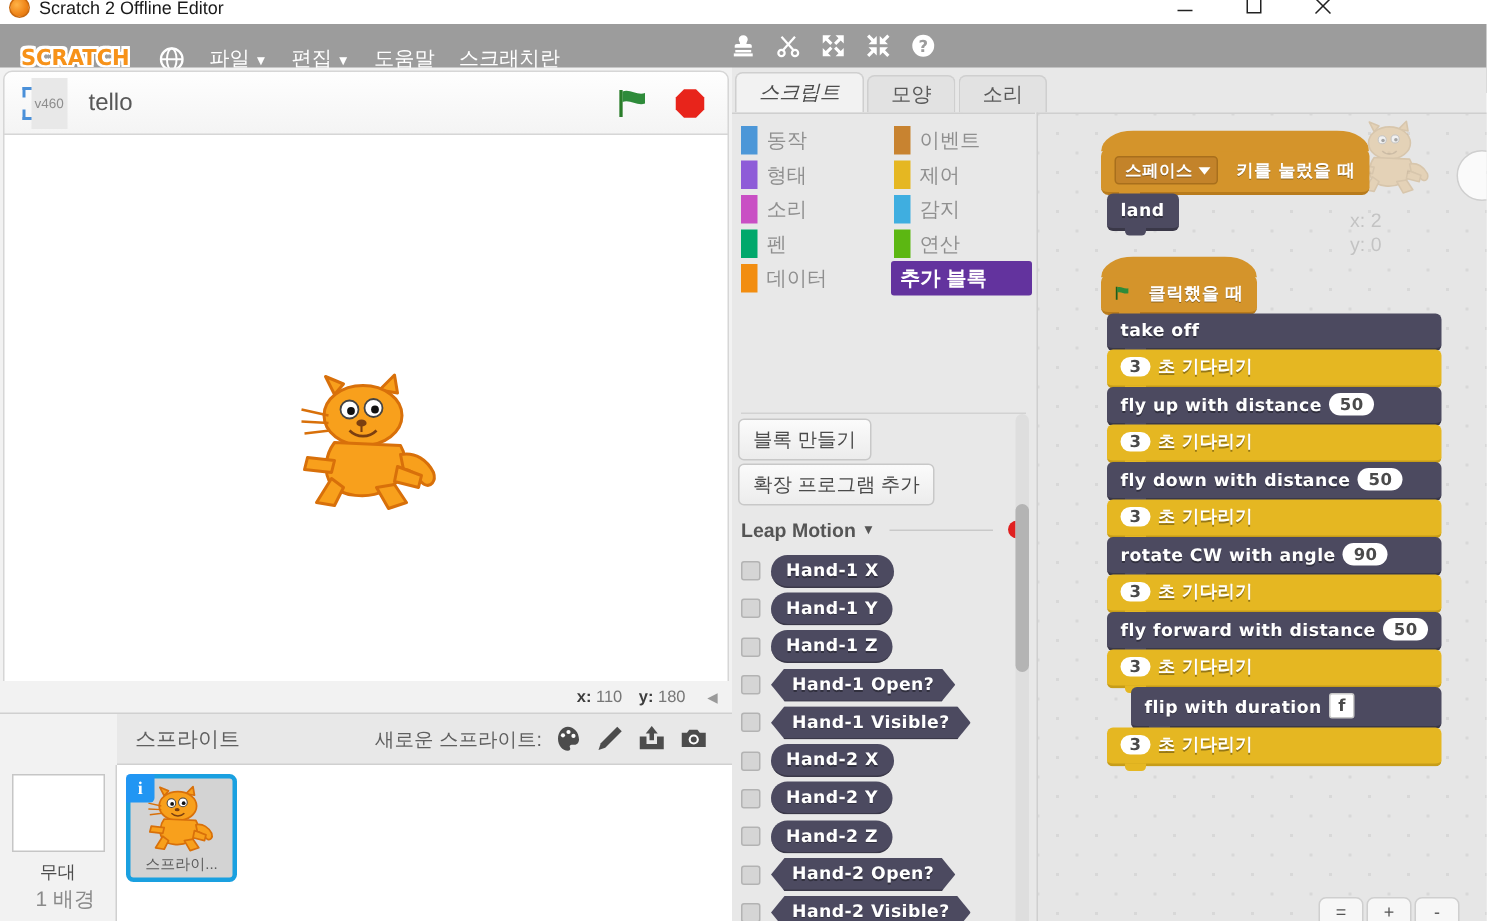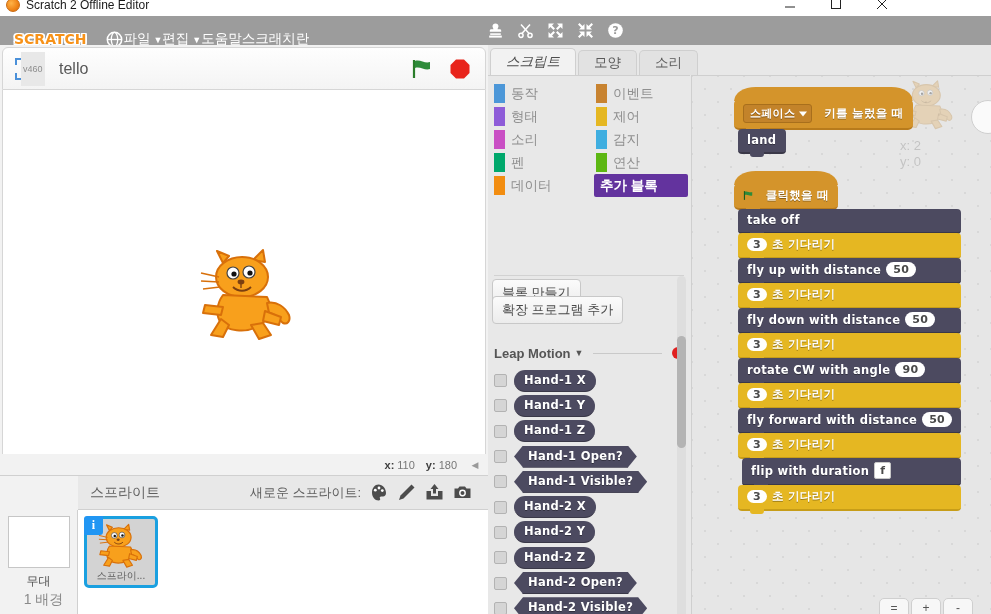--- a/index.html
+++ b/index.html
@@ -45,21 +45,21 @@
     font-weight: bold; font-size: 14px; letter-spacing: 0px;
     color: #f79219;
     -webkit-text-stroke: 0px;
     text-shadow:
       -1.5px -1.5px 0 #fff, 1.5px -1.5px 0 #fff, -1.5px 1.5px 0 #fff, 1.5px 1.5px 0 #fff,
       -1.5px 0 0 #fff, 1.5px 0 0 #fff, 0 -1.5px 0 #fff, 0 1.5px 0 #fff;
     transform: scaleY(1.05);
   }
   #globe-icon { margin-left: 14px; width: 17px; height: 17px; }
   .menu-item {
-    color: #fff; font-size: 13.5px; 
+    color: #fff; font-size: 13.5px; margin-left: 16px;
     display: flex; align-items: center; gap: 3px; white-space: nowrap;
   }
   .menu-item .caret { font-size: 9px; position: relative; top: 1px; }
   #tool-icons {
     position: absolute; left: 487px; top: 0; height: 29px;
     display: flex; align-items: center; gap: 13px;
   }
   #tool-icons .tico { width: 17px; height: 17px; color: #fff; }
   #tool-icons .tico svg { display: block; }
 
@@ -197,21 +197,21 @@
   #cat-divider {
     position: absolute; left: 6px; top: 199px; width: 190px; height: 1px; background: #d2d2d2;
   }
   .pal-button {
     position: absolute; left: 4px;
     background: linear-gradient(to bottom,#fbfbfb,#ececec);
     border: 1px solid #c8c8c8; border-radius: 4px;
     font-size: 13px; color: #4a4a4a; padding: 4px 9px;
   }
   #btn-make-block { top: 203px; }
-  #btn-add-ext { top: 220px; text-align: right; }
+  #btn-add-ext { top: 233px; text-align: right; }
 
   #ext-header {
     position: absolute; left: 6px; top: 268px; width: 190px; height: 18px;
     display: flex; align-items: center; gap: 4px;
   }
   #ext-name { font-size: 13px; color: #555; font-weight: bold; }
   #ext-caret { font-size: 9px; color: #555; }
   #ext-line { flex: 1; height: 1px; background: #c9c9c9; margin: 0 6px; }
   #ext-status { width: 12px; height: 12px; border-radius: 50%; background: #e02020; }
 
@@ -783,21 +783,21 @@
       <div class="blk ext" style="margin-left:4px;">
         <span>fly forward with distance</span>
         <span class="oval-input">50</span>
       </div>
 
       <div class="blk control" style="margin-left:4px;">
         <span class="num-oval">3</span>
         <span>초 기다리기</span>
       </div>
 
-      <div class="blk ext" style="margin-left:8px;">
+      <div class="blk ext" style="margin-left:20px;">
         <span>flip with duration</span>
         <span class="rect-input">f</span>
       </div>
 
       <div class="blk control" style="margin-left:4px;">
         <span class="num-oval">3</span>
         <span>초 기다리기</span>
       </div>
     </div>
 

